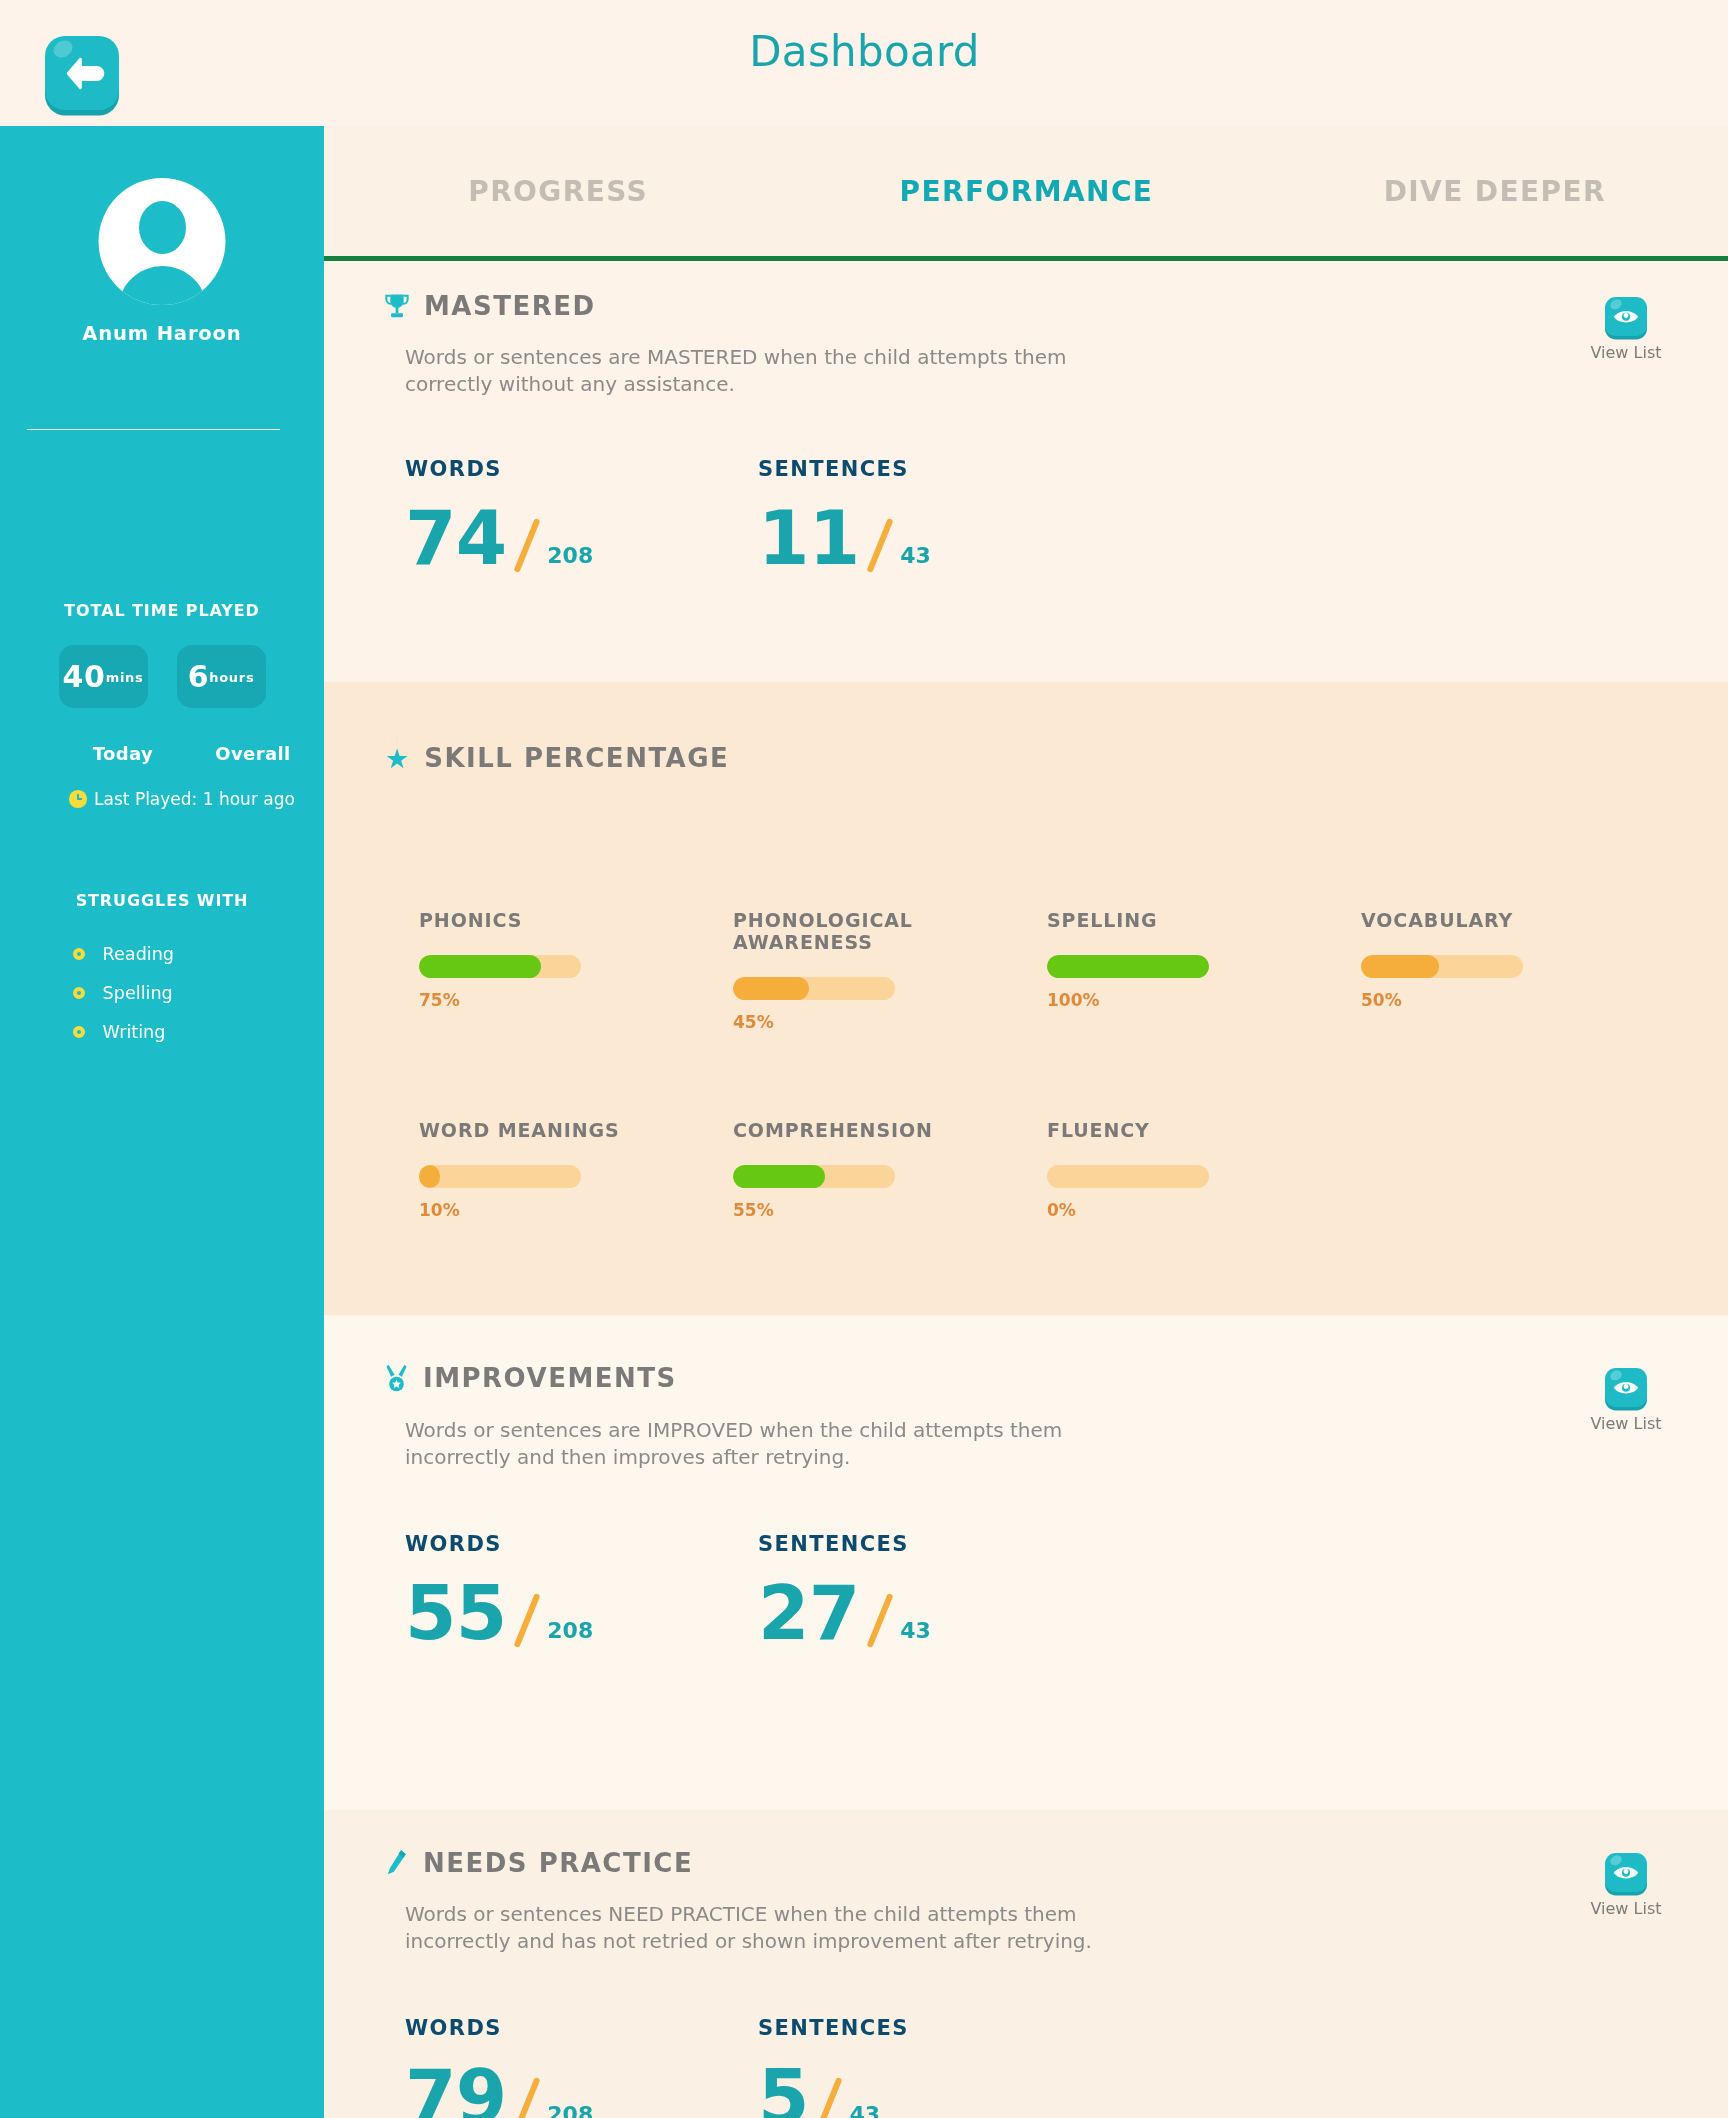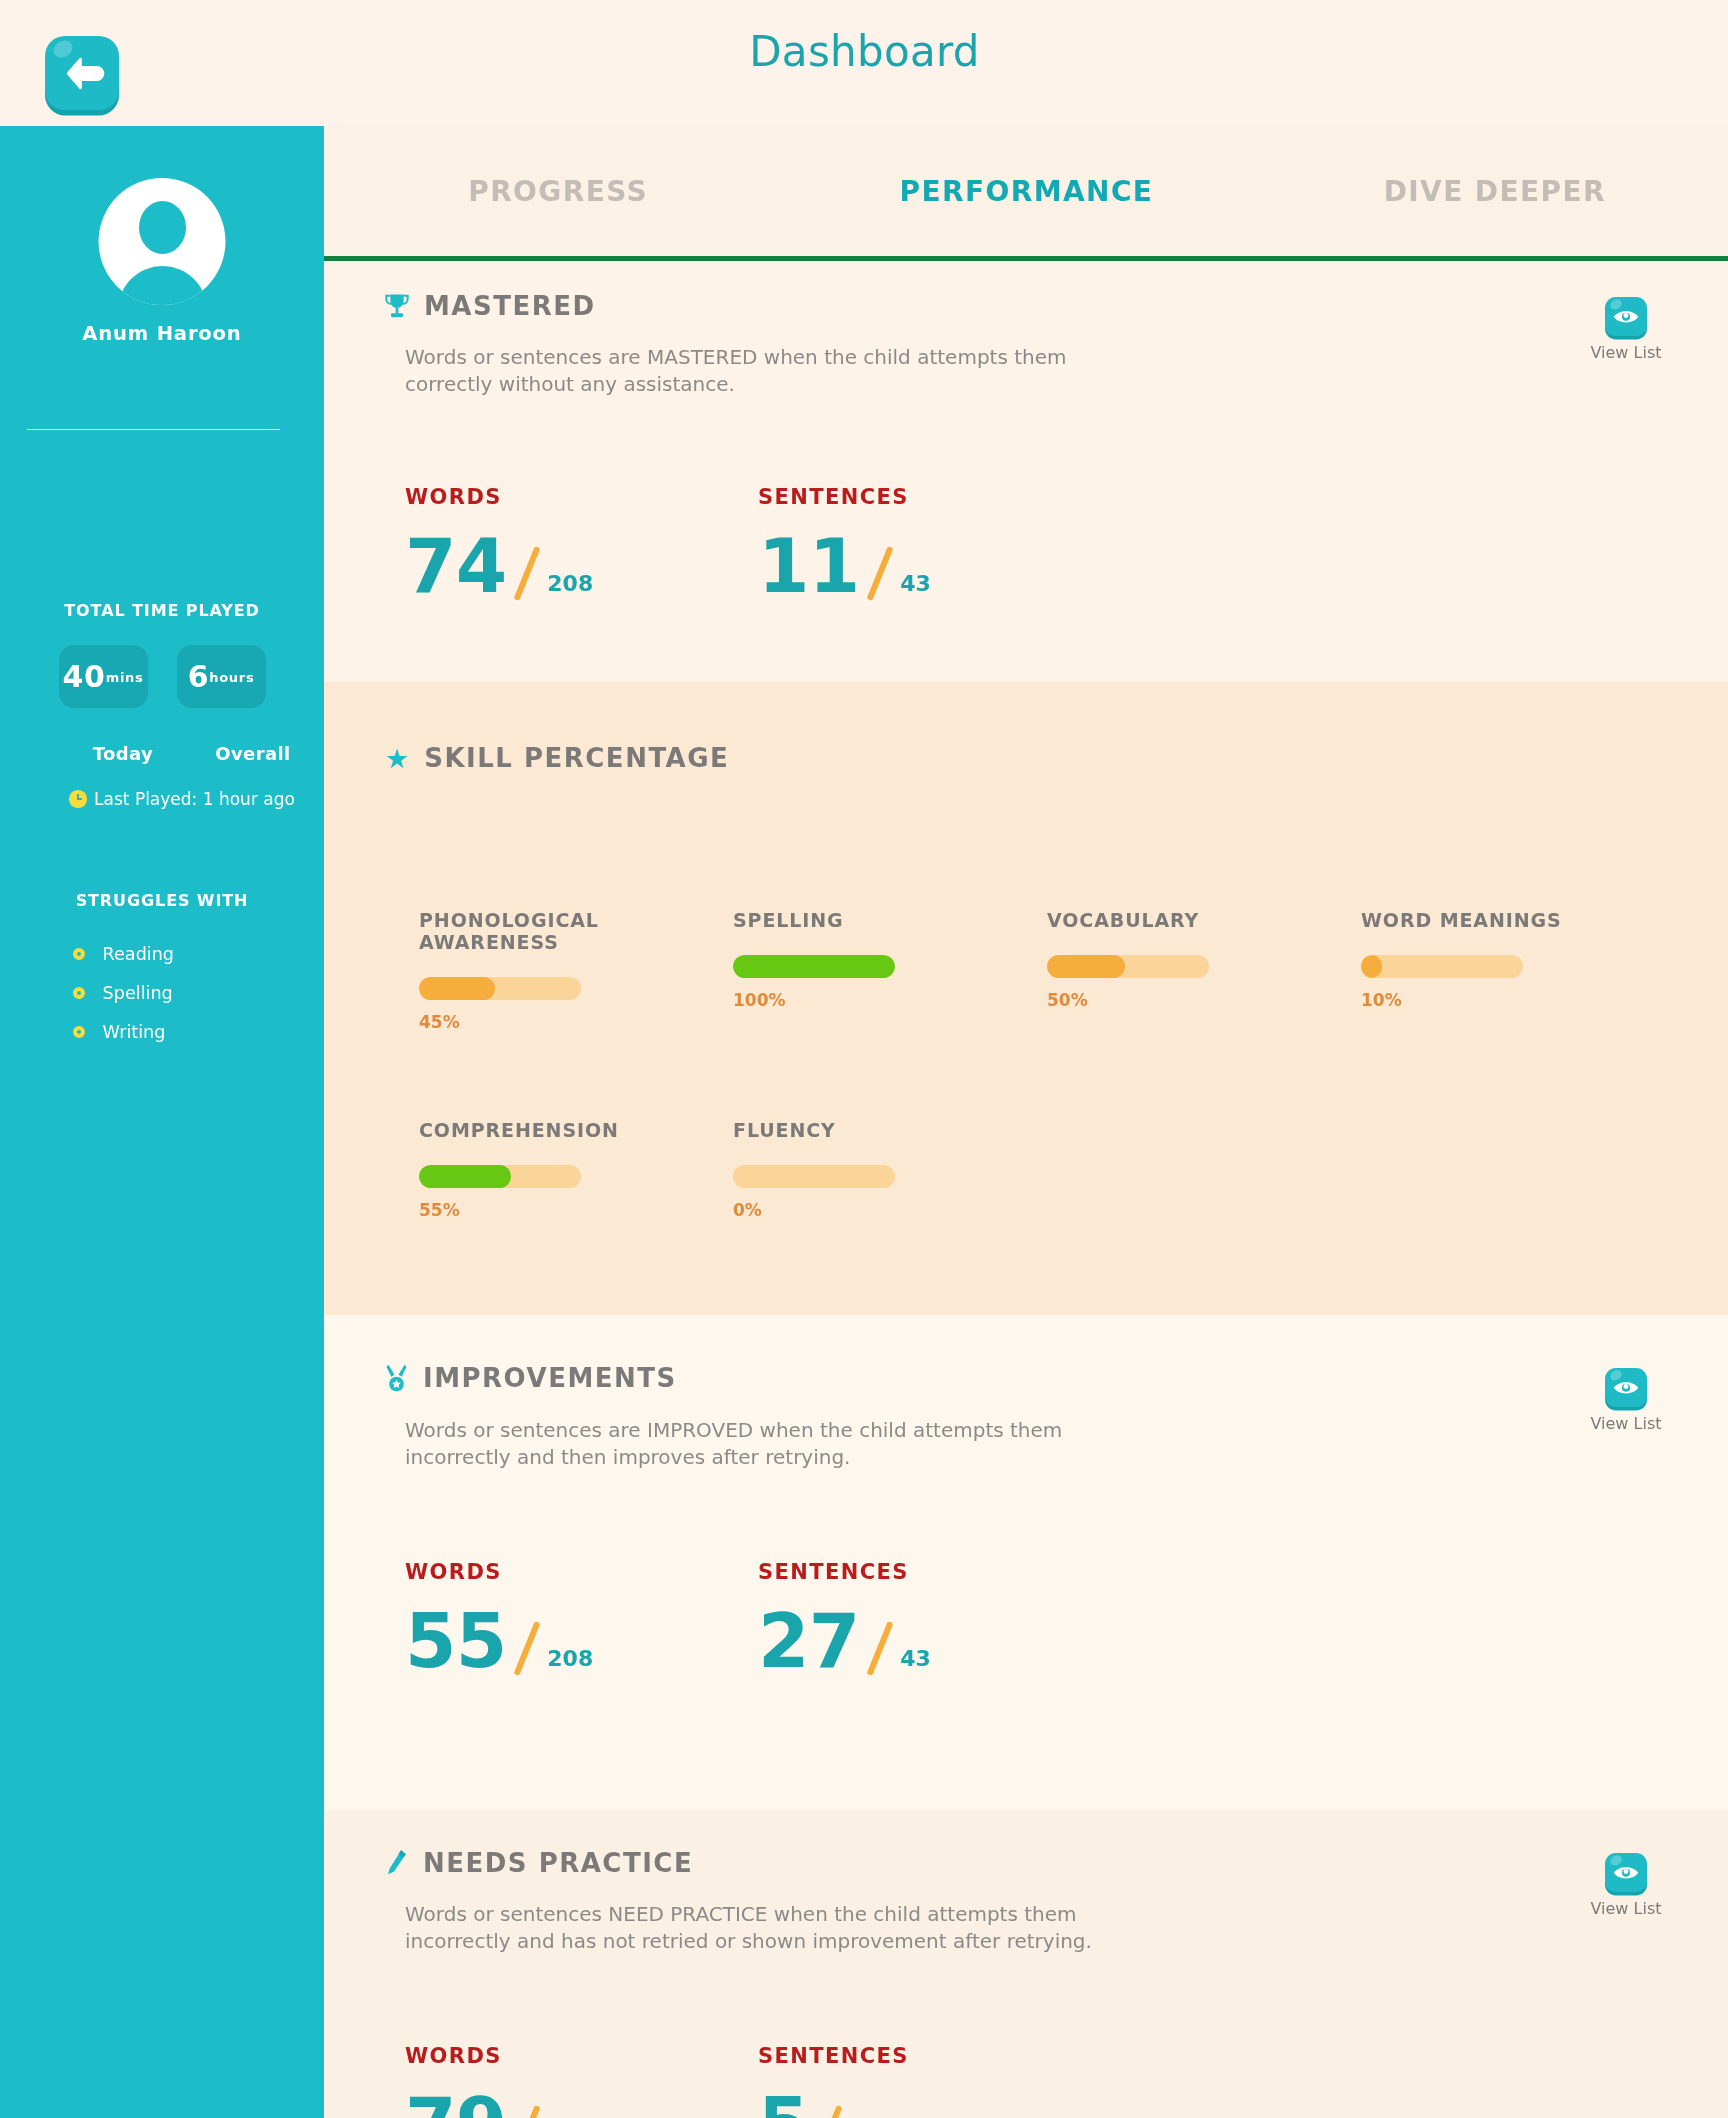--- a/index.html
+++ b/index.html
@@ -171,21 +171,21 @@
   }
   .sec-desc {
     position: absolute; left: 81px;
     font-size: 20px; color: #8C8A88; line-height: 1.33;
     white-space: pre-line;
   }
 
   .stats { position: absolute; left: 81px; display: flex; }
   .stat { width: 353px; }
   .stat-label {
-    font-size: 21px; font-weight: bold; color: #b91c1c; letter-spacing: 1.4px; margin-top: 28px;
+    font-size: 21px; font-weight: bold; color: #0c4a6e; letter-spacing: 1.4px;
   }
   .stat-value {
     margin-top: 15px; display: flex; align-items: flex-end; height: 76px;
   }
   .stat-num {
     font-size: 74px; font-weight: bold; color: #1AA5AD; line-height: 0.92;
     letter-spacing: -0.7px;
   }
   .stat-slash {
     width: 30px; height: 65px; position: relative; margin-left: 8px;
@@ -364,20 +364,27 @@
   </div>
 
   <div class="section" id="sec-skill">
     <div class="sec-head" style="top:61px">
       <span class="star-icon">★</span>
       <span class="sec-title">SKILL PERCENTAGE</span>
     </div>
 
     <div class="skill-grid">
 
+      <div>
+        <div class="skill-name">PHONICS</div>
+        <div class="skill-bar">
+          <div class="skill-fill" style="width:75%;background:#67C814"></div>
+        </div>
+        <div class="skill-pct">75%</div>
+      </div>
 
 
       <div>
         <div class="skill-name">PHONOLOGICAL AWARENESS</div>
         <div class="skill-bar">
           <div class="skill-fill" style="width:47%;background:#F5AE3C"></div>
         </div>
         <div class="skill-pct">45%</div>
       </div>
 

